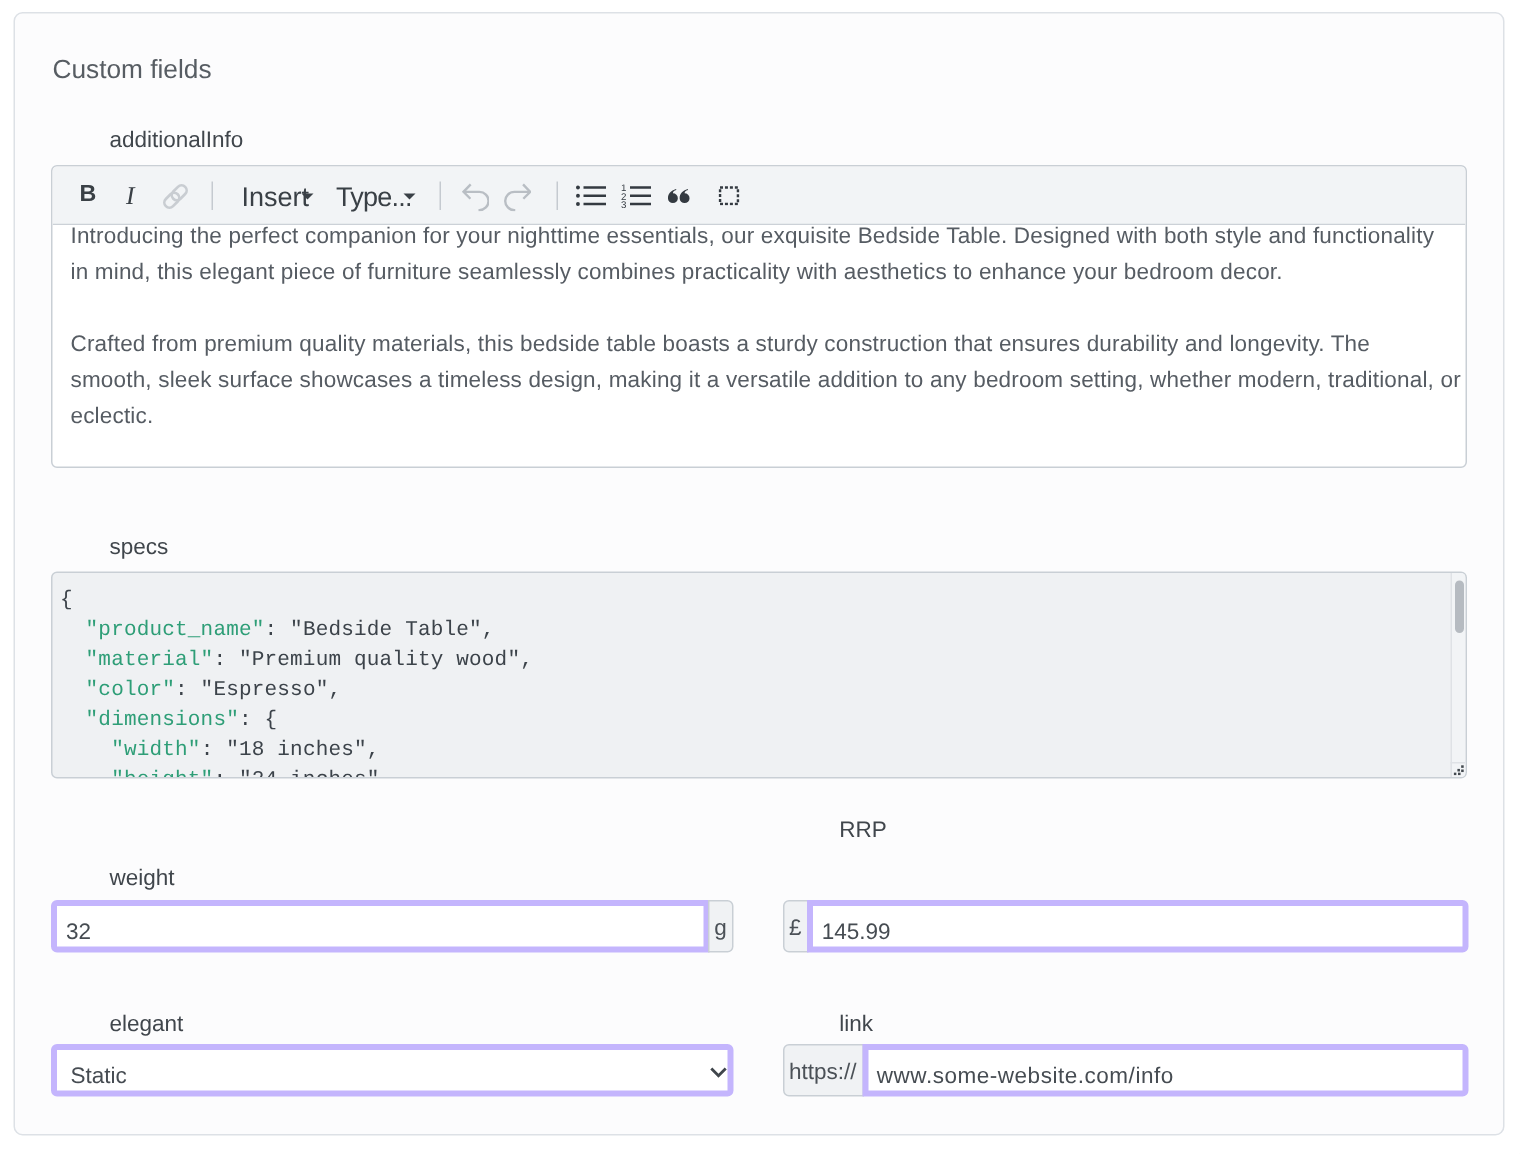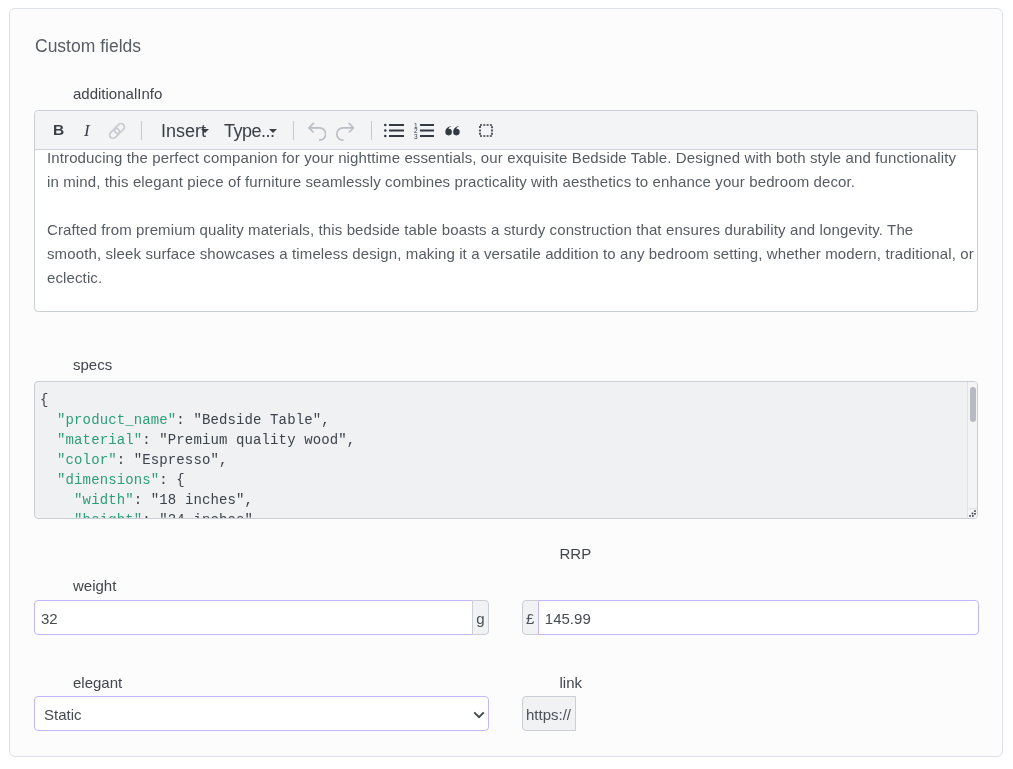--- a/index.html
+++ b/index.html
@@ -19,21 +19,21 @@
   .caret { position:absolute; width:0; height:0; border-left:4.4px solid transparent; border-right:4.4px solid transparent; border-top:4.6px solid #3a4046; }
   
   .codebox { left:34px; top:381px; width:944px; height:138px; background:#eff1f3; border:1px solid #c9cfd5; border-radius:4px; overflow:hidden; }
   .codebox pre { font-family:"Liberation Mono", monospace; font-size:14px; line-height:20px; color:#3c434a; padding:8px 0 0 5px; letter-spacing:0.12px; }
   .codebox .k { color:#2e9e77; }
   .sbcol { position:absolute; top:0; right:0; width:10px; height:136px; background:#f2f4f6; border-left:1px solid #dfe2e6; }
   .sbthumb { position:absolute; top:5px; left:2px; width:6px; height:35px; background:#b6bbc1; border-radius:3px; }
   .sbcorner { position:absolute; right:0; bottom:0; width:10px; height:10px; background:#f2f4f6; border-top:1px solid #dfe2e6; border-left:1px solid #dfe2e6; }
   
   .group { position:absolute; display:flex; height:35px; }
-  .fc { height:35px; background:#fff; border:1px solid #c4b5fd; font-size:15px; color:#464c52; padding:0 6px; line-height:36px; }
+  .fc { height:35px; background:#fff; border:4px solid #c4b5fd; font-size:15px; color:#464c52; padding:0 6px; line-height:36px; }
   .addon { height:35px; background:#f0f2f4; border:1px solid #c9cfd5; font-size:15px; color:#4b5157; padding:0 3.5px; line-height:36px; text-align:center; }
   .rl { border-radius:4px 0 0 4px; }
   .rr { border-radius:0 4px 4px 0; margin-left:-1px; }
 </style>
 </head>
 <body>
 <div class="card"></div>
 <div class="abs title">Custom fields</div>
 
 <div class="abs lbl" style="left:35px; top:86px;">additionalInfo</div>
@@ -124,13 +124,14 @@
 <div class="abs lbl" style="left:35px; top:674.5px;">elegant</div>
 <div class="abs lbl" style="left:521.5px; top:674.5px;">link</div>
 <div class="group" style="left:34px; top:696px; width:455px;">
   <div class="fc" style="flex:1; border-radius:4px; padding-left:9px;">Static</div>
   <svg class="abs" style="right:4.5px; top:15px;" width="12" height="8" viewBox="0 0 12 8" fill="none" stroke="#41474d" stroke-width="1.9">
     <path d="M1.2 1.4 L6 6.2 L10.8 1.4"></path>
   </svg>
 </div>
 <div class="group" style="left:521.5px; top:696px; width:457px;">
   <div class="addon rl">https://</div>
+  <div class="fc rr" style="flex:1; letter-spacing:0.35px;">www.some-website.com/info</div>
 </div>
 
 </body></html>

